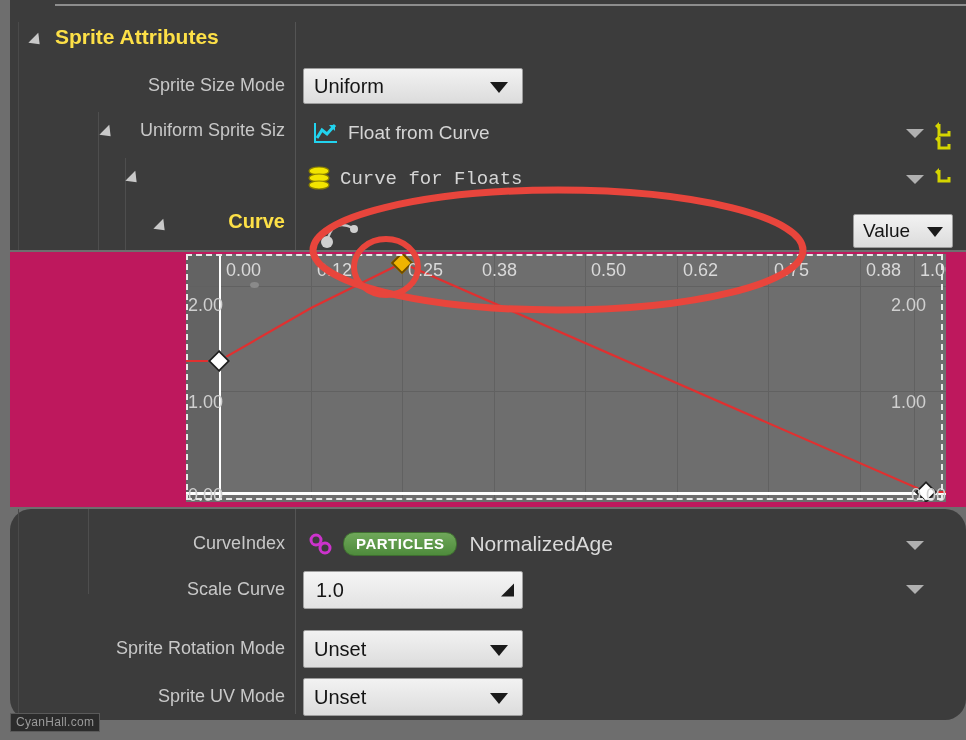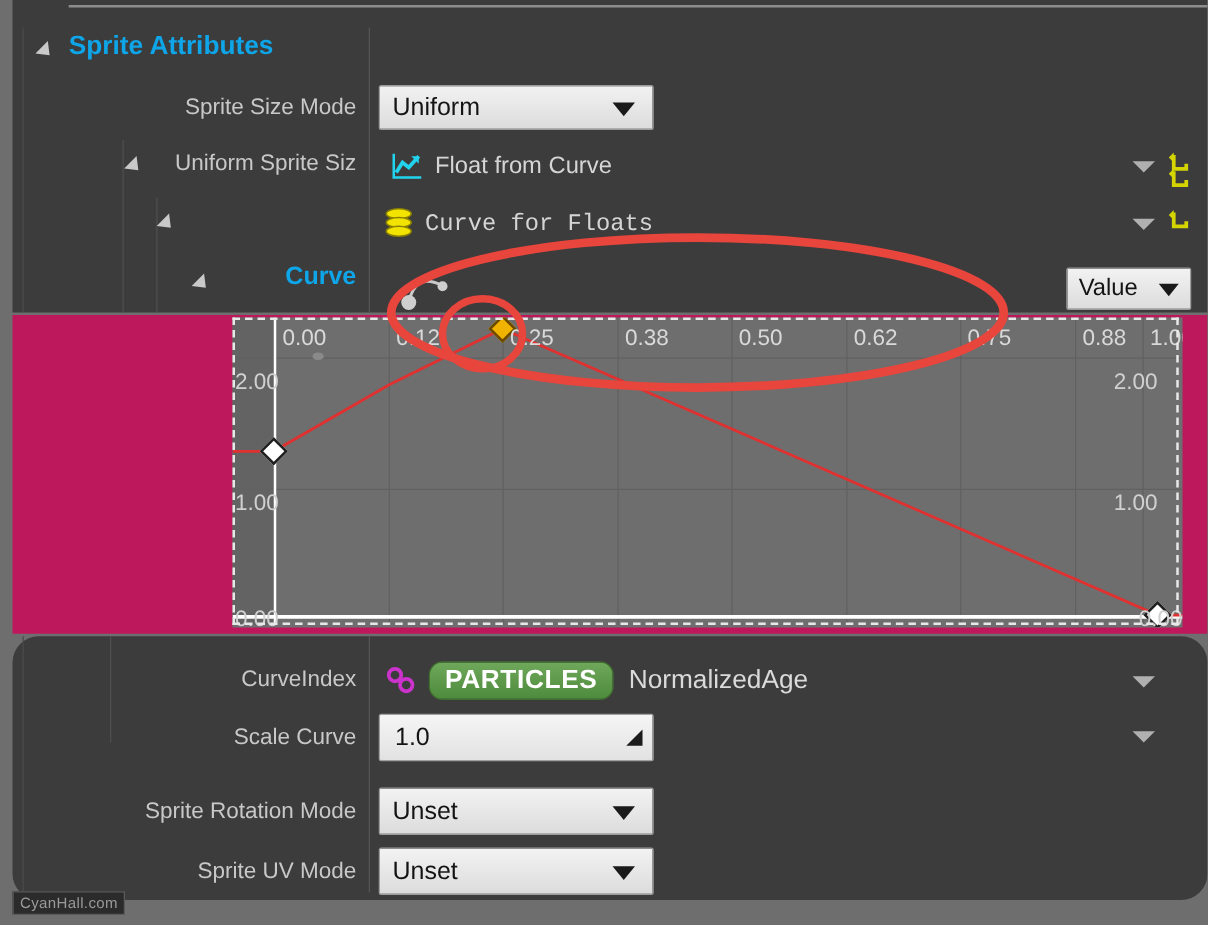--- a/index.html
+++ b/index.html
@@ -48,21 +48,21 @@
   .row { position: absolute; left: 0; width: 956px; }
 
   .lbl {
     position: absolute;
     text-align: right;
     color: #c8c8c8;
     font-size: 18px;
     white-space: nowrap;
     line-height: 22px;
   }
-  .lbl.bold { font-weight: bold; color: #0ea5e9; font-size: 21px; }
+  .lbl.bold { font-weight: bold; color: #fde047; font-size: 21px; }
 
   
   .tri {
     position: absolute;
     width: 0; height: 0;
     border-left: 9px solid #c9c9c9;
     border-top: 7px solid transparent;
     border-bottom: 7px solid transparent;
     transform: rotate(45deg);
   }
@@ -217,21 +217,21 @@
   .tipbox .tip-key { font-weight: normal; padding-left: 14px; }
   .tipbox .tip-val { padding-left: 14px; font-size: 20px; }
 
   
   #particles-pill {
     display: inline-block;
     background: linear-gradient(#6fa85a,#4e8b3c);
     border: 1px solid #3f6e30;
     border-radius: 11px;
     color: #ffffff;
-    font-size: 21px;
+    font-size: 15px;
     font-weight: bold;
     letter-spacing: 0.5px;
     padding: 2px 12px 3px 12px;
   }
 
   
   #watermark {
     position: absolute;
     left: 10px; top: 713px;
     background: #2b2b2b;
@@ -368,21 +368,21 @@
 
         <div id="grey-dot" style="left:64px; top:28px;"></div>
 
         <div class="key" style="left:25px;  top:99px;"></div>
         <div class="key selected" style="left:208px; top:1px;"></div>
         <div class="key" style="left:732px; top:230px;"></div>
 
         <div class="tick" style="left:40px;  top:6px;">0.00</div>
         <div class="tick" style="left:131px; top:6px;">0.12</div>
         <div class="tick" style="left:222px; top:6px;">0.25</div>
-        <div class="tick" style="left:314px; top:6px;">0.38</div>
+        <div class="tick" style="left:296px; top:6px;">0.38</div>
         <div class="tick" style="left:405px; top:6px;">0.50</div>
         <div class="tick" style="left:497px; top:6px;">0.62</div>
         <div class="tick" style="left:588px; top:6px;">0.75</div>
         <div class="tick" style="left:680px; top:6px;">0.88</div>
         <div class="tick" style="left:734px; top:6px;">1.00</div>
 
         <div class="tick val" style="left:2px; top:41px;">2.00</div>
         <div class="tick val" style="left:2px; top:138px;">1.00</div>
         <div class="tick val" style="left:2px; top:231px;">0.00</div>
 

